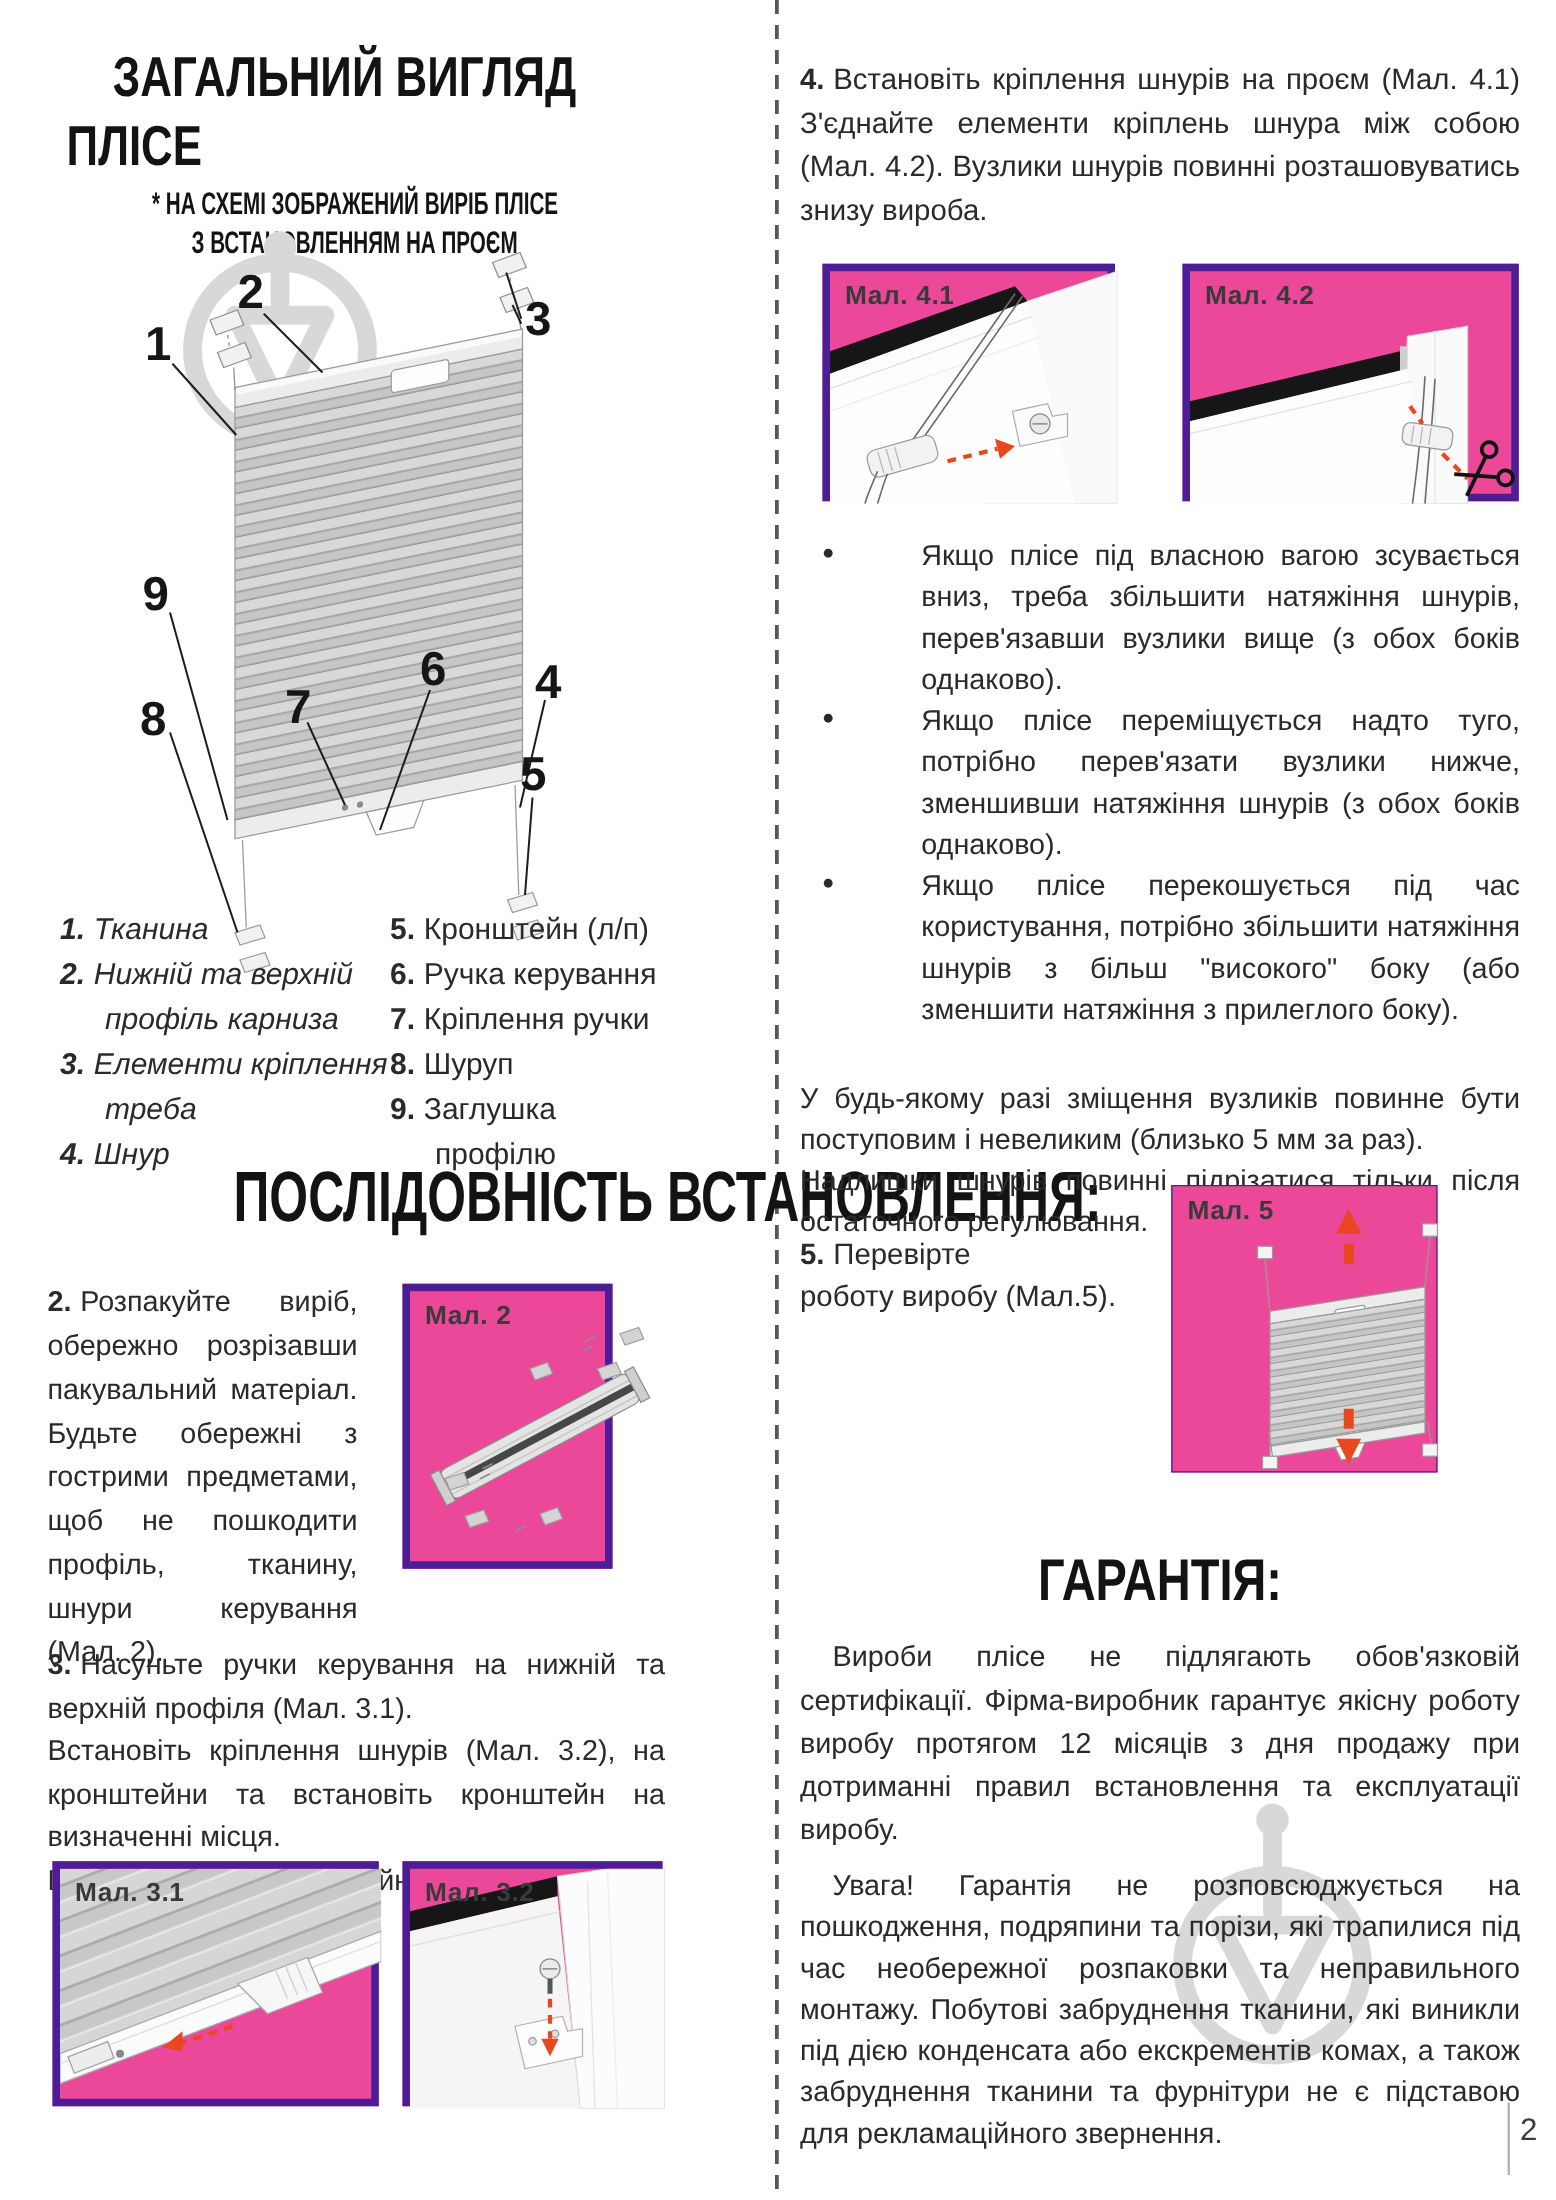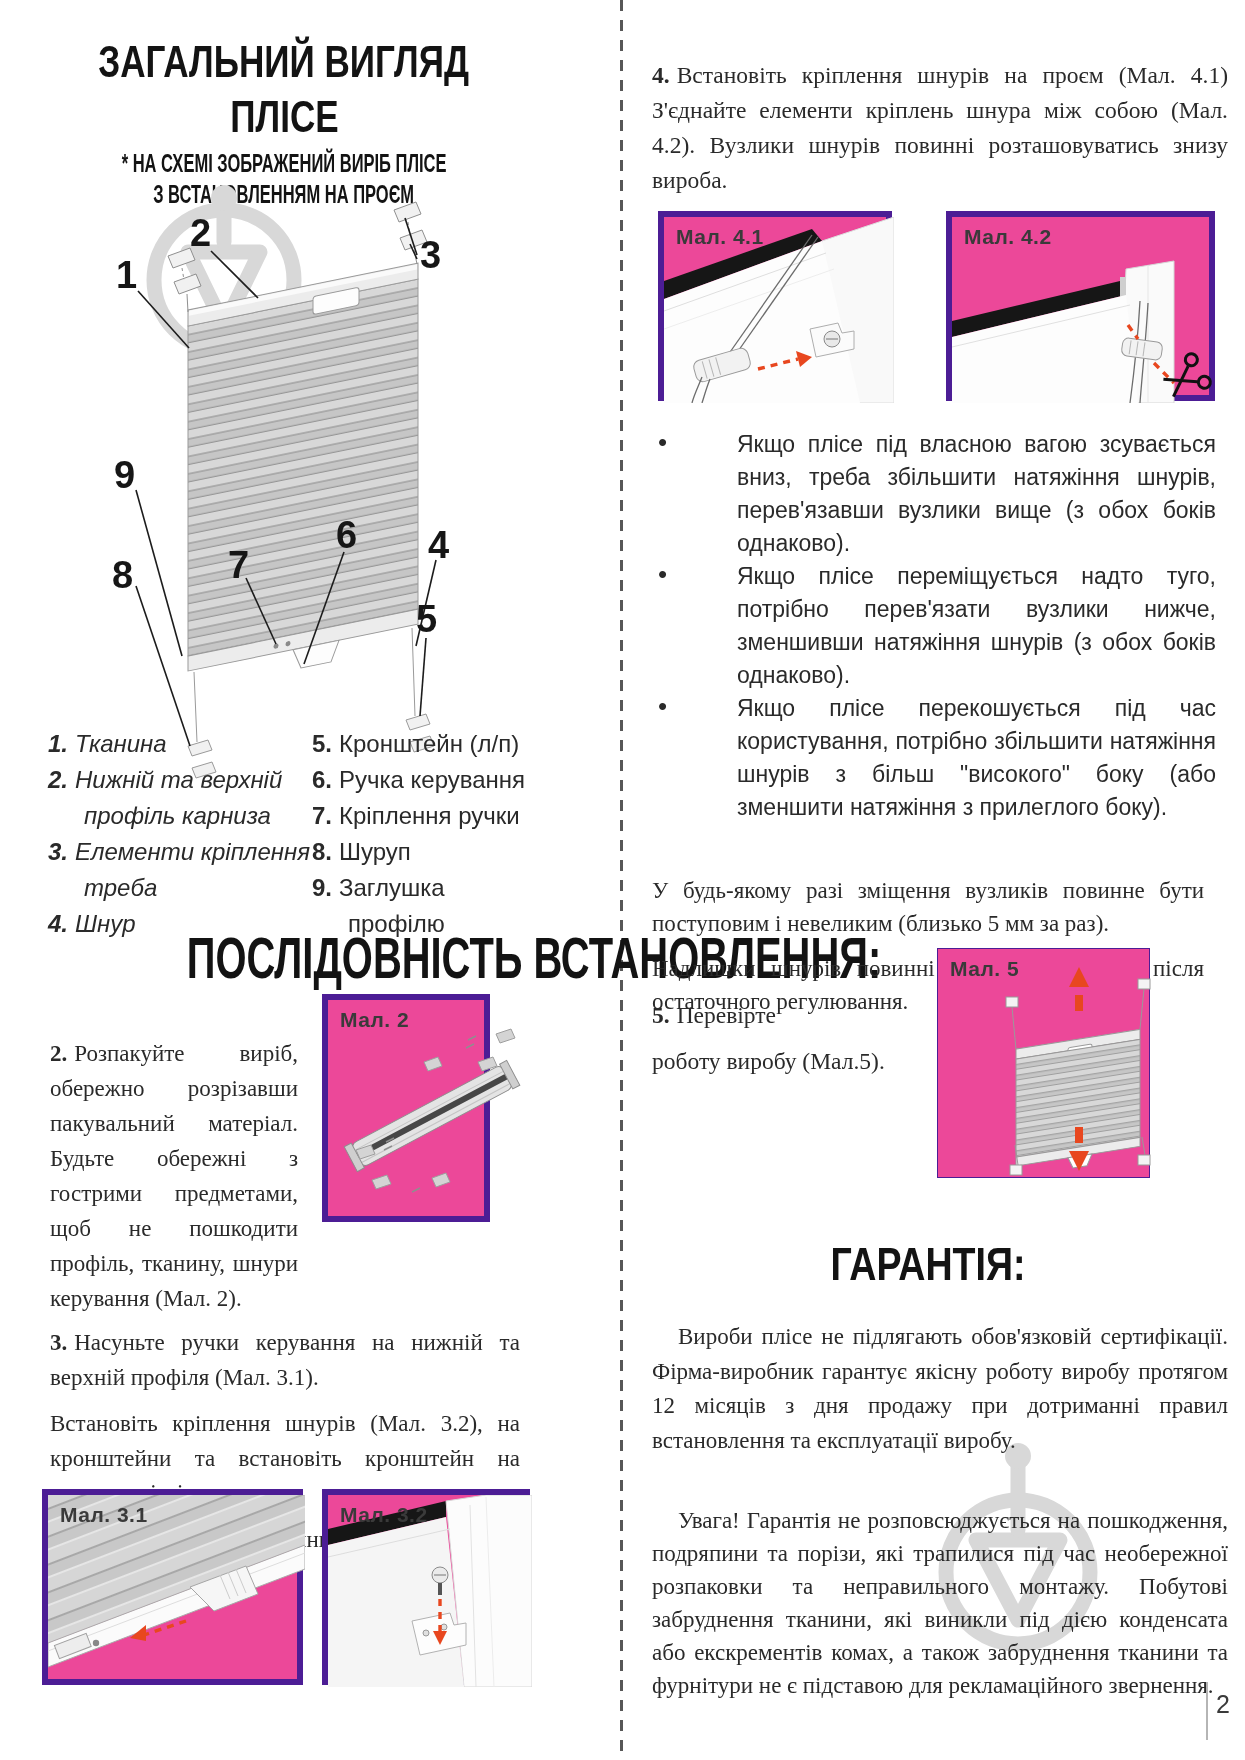--- a/index.html
+++ b/index.html
@@ -3,30 +3,30 @@
 <meta charset="utf-8">
 <style>
   html,body{margin:0;padding:0;background:#ffffff;}
   .page{position:relative;width:1245px;height:1760px;background:#fff;overflow:hidden;
         font-family:"Liberation Sans",sans-serif;color:#2a2a2a;}
   
   .divider{position:absolute;left:620px;top:0;width:3px;height:1760px;
            background:repeating-linear-gradient(to bottom,#575757 0 11px,transparent 11px 20px);}
   
   .h-cond{display:inline-block;white-space:nowrap;font-weight:800;color:#131313;}
-  .title{position:absolute;left:38px;top:34px;width:492px;text-align:center;font-size:45px;line-height:55px;}
+  .title{position:absolute;left:38px;top:34px;width:492px;text-align:left;font-size:45px;line-height:55px;}
   .title .h-cond{transform:scaleX(.78);}
   .subtitle{position:absolute;left:38px;top:148px;width:492px;text-align:center;font-size:25px;line-height:31px;}
   .subtitle .h-cond{transform:scaleX(.66);}
   .sec-title{position:absolute;left:38px;top:934px;width:492px;text-align:center;font-size:57px;line-height:48px;}
   .sec-title .h-cond{transform:scaleX(.70);}
   .war-title{position:absolute;left:640px;top:1238px;width:576px;text-align:center;font-size:47px;line-height:52px;}
   .war-title .h-cond{transform:scaleX(.80);}
   
-  p{margin:12px;font-family:Liberation Serif, serif;}
+  p{margin:0;}
   .jt{text-align:justify;}
   b.num{font-weight:bold;margin-right:7px;}
   .step2{position:absolute;left:38px;top:1024px;width:248px;font-size:23px;line-height:35px;}
   .step3{position:absolute;left:38px;top:1314px;width:494px;font-size:23px;line-height:34.5px;}
   .step4{position:absolute;left:640px;top:46px;width:576px;font-size:23.5px;line-height:35px;}
   .bullets{position:absolute;left:640px;top:428px;width:576px;margin:0;padding:0;list-style:none;}
   .bullets li{position:relative;padding-left:97px;font-size:23px;line-height:33px;text-align:justify;}
   .blt{position:absolute;left:18px;top:-2px;font-size:26px;}
   .note{position:absolute;left:640px;top:862px;width:576px;font-size:23px;line-height:33px;}
   .step5{position:absolute;left:640px;top:986px;width:290px;font-size:23.5px;line-height:34px;}
@@ -35,21 +35,21 @@
   
   .legend{position:absolute;left:44px;top:726px;width:490px;font-size:24px;line-height:36px;}
   .leg-col{position:absolute;top:0;}
   .leg-col.l{left:4px;width:262px;font-style:italic;}
   .leg-col.r{left:268px;width:222px;}
   .leg-item{padding-left:36px;text-indent:-36px;}
   .leg-item b{margin-right:7px;}
   
   .fig{position:absolute;border:6px solid #4c1d95;background:#ec4899;box-sizing:border-box;font-weight:bold;}
   .fig-label{position:absolute;left:12px;top:8px;font-size:21px;color:#3a3a3a;letter-spacing:.5px;z-index:2;}
-  .fig2{left:322px;top:994px;width:168px;height:228px;}
+  .fig2{left:322px;top:1027px;width:168px;height:228px;}
   .fig31{left:42px;top:1489px;width:261px;height:196px;text-align:center;}
   .fig32{left:322px;top:1489px;width:208px;height:196px;}
   .fig41{left:658px;top:211px;width:234px;height:190px;}
   .fig42{left:946px;top:211px;width:269px;height:190px;}
   .fig5{left:937px;top:948px;width:213px;height:230px;border-width:1.5px;}
   .fig svg{position:absolute;left:0;top:0;}
   
   .diagram{position:absolute;left:48px;top:176px;width:484px;height:648px;}
   .diagram text{font-family:"Liberation Sans",sans-serif;font-weight:bold;font-size:38px;fill:#161616;}
   .wm2{position:absolute;left:918px;top:1412px;width:200px;height:290px;}

